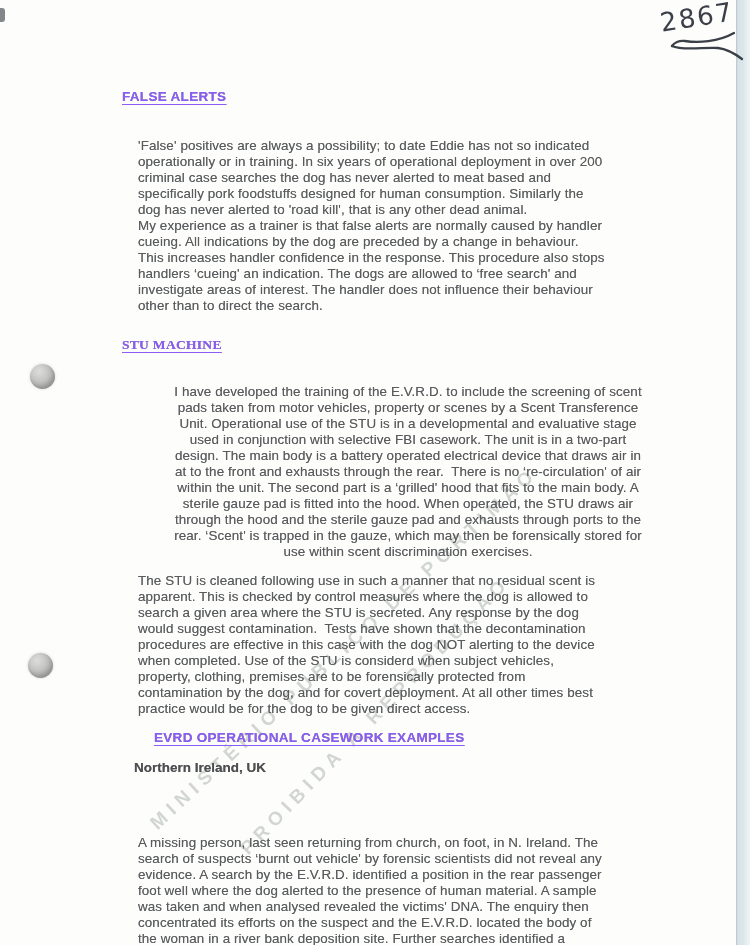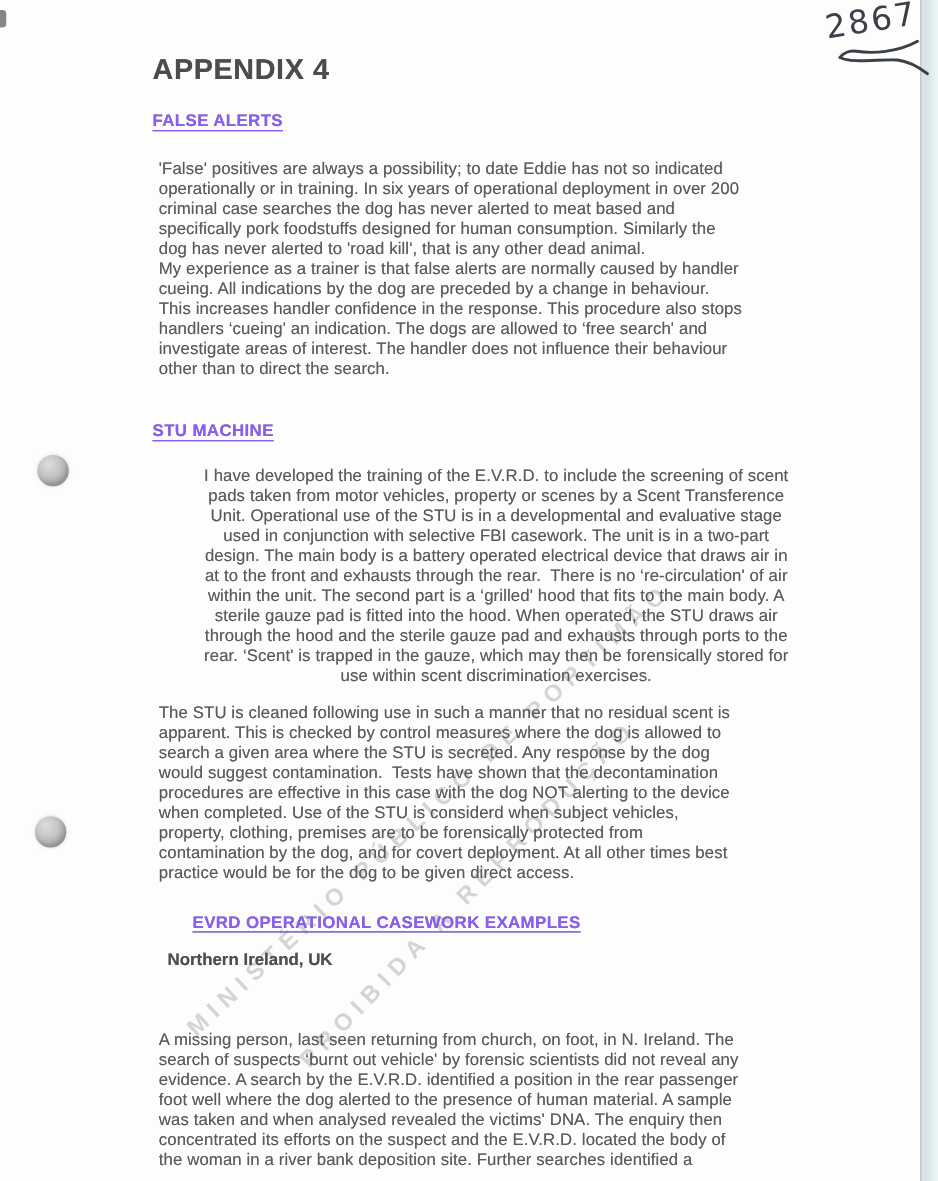--- a/index.html
+++ b/index.html
@@ -79,31 +79,31 @@
     text-shadow:0 0 .5px rgba(76,78,80,.7);
   }
   .sub-h {
     position:absolute; left:134px; margin:0;
     font-size:13.5px; font-weight:bold;
     color:#4c4e50;
     z-index:2;
     text-shadow:0 0 .5px rgba(76,78,80,.7);
   }
   .body-p {
-    position:absolute; left:122px; width:540px; margin:5px;
+    position:absolute; left:122px; width:540px; margin:16px;
     font-size:13.4px; line-height:16px;
     color:#595b5d;
     white-space:pre-wrap;
     letter-spacing:.1px;
     z-index:2;
     text-shadow:0 0 .5px rgba(89,91,93,.65);
   }
   .h-false { top:89px; }
   .p-false { top:122px; }
-  .h-stu   { top:337px; }
+  .h-stu   { top:337px;font-family:Liberation Serif, serif; }
   .p-stu1  { top:368px;text-align:center; }
   .p-stu2  { top:557px; }
   .h-evrd  { top:730px;padding-left:32px; }
   .h-ni    { top:760px; }
   .p-ni    { top:819px; }
 </style>
 </head>
 <body>
 
 <div class="page">
@@ -118,21 +118,20 @@
   <div class="wm wm2">PROIBIDA A REPRODUÇÃO</div>
 
   <div class="hw">
     <div class="hw-digits">2867</div>
     <svg class="hw-swoosh" width="74" height="32" viewBox="0 0 74 32">
       <path d="M64,3 C48,12 28,13 15,11 C9,10 4,13 2,16" fill="none" stroke="#3b3f48" stroke-width="2.3" stroke-linecap="round"></path>
       <path d="M2,16 C12,21 34,17 48,18 C57,19 64,23 72,29" fill="none" stroke="#3b3f48" stroke-width="2.3" stroke-linecap="round"></path>
     </svg>
   </div>
 
-  <h1 class="doc-title">APPENDIX 4</h1>
 
   <h2 class="sec-h h-false">FALSE ALERTS</h2>
   <p class="body-p p-false">'False' positives are always a possibility; to date Eddie has not so indicated
 operationally or in training. In six years of operational deployment in over 200
 criminal case searches the dog has never alerted to meat based and
 specifically pork foodstuffs designed for human consumption. Similarly the
 dog has never alerted to 'road kill', that is any other dead animal.
 My experience as a trainer is that false alerts are normally caused by handler
 cueing. All indications by the dog are preceded by a change in behaviour.
 This increases handler confidence in the response. This procedure also stops

